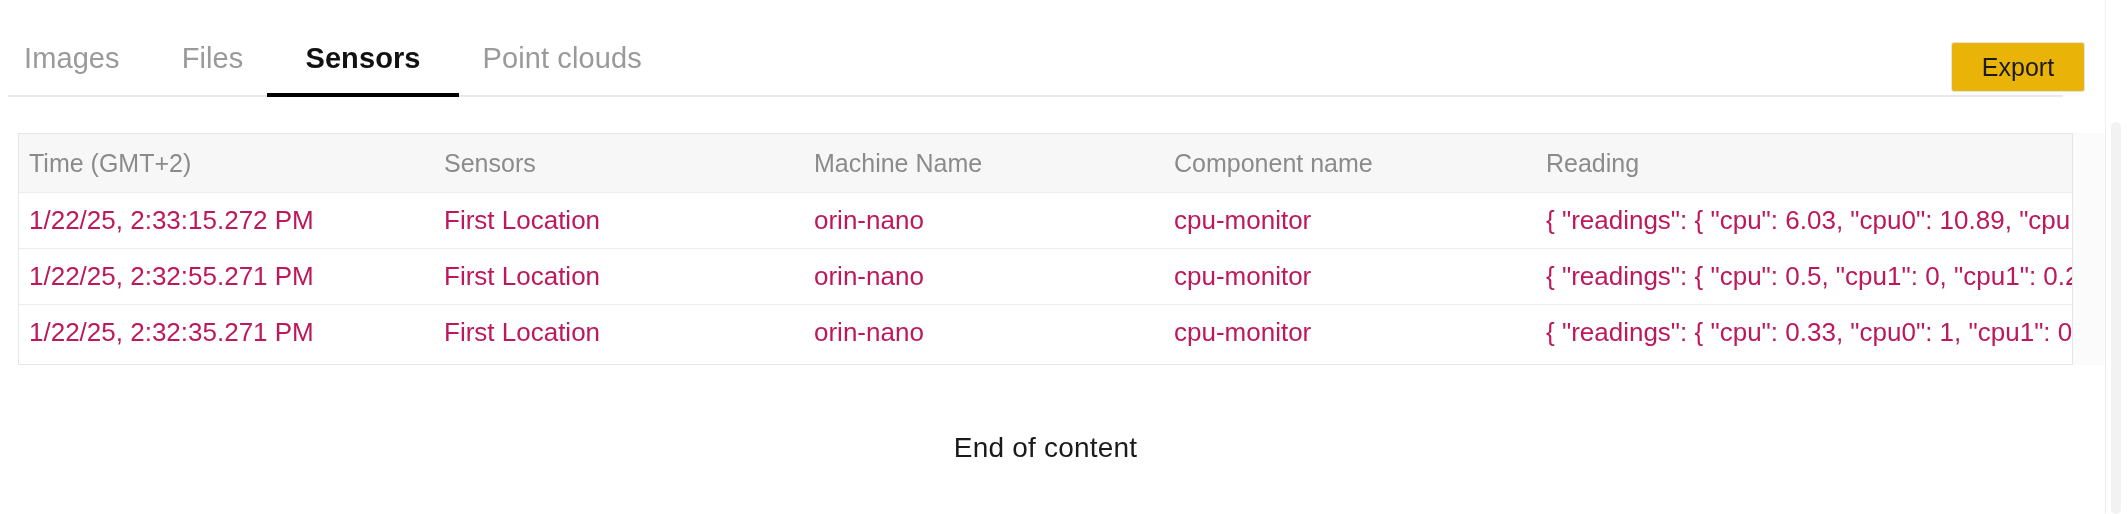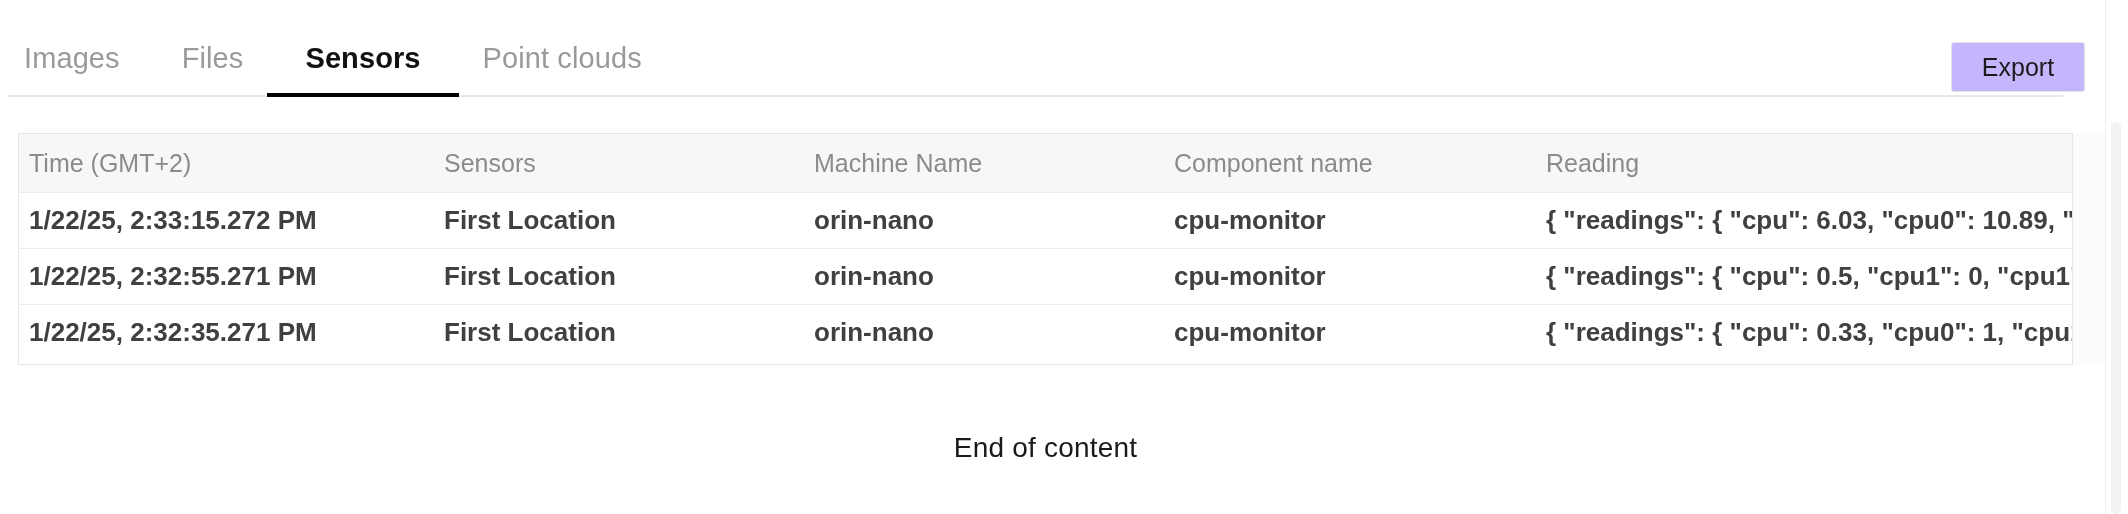--- a/index.html
+++ b/index.html
@@ -71,21 +71,21 @@
   }
 
   
   .export-btn {
     position: absolute;
     right: 20px;
     top: 42px;
     width: 134px;
     height: 50px;
     box-sizing: border-box;
-    background: #c4b5fd;
+    background: #eab308;
     border: 1px solid #e4e4e4;
     border-radius: 3px;
     color: #1b1b1b;
     font-size: 25px;
     font-family: "Liberation Sans", sans-serif;
     display: flex;
     align-items: center;
     justify-content: center;
     cursor: pointer;
     padding: 0;
@@ -123,28 +123,27 @@
     font-size: 25px;
     text-align: left;
     height: 58px;
     padding: 0 0 0 10px;
     border-top: 1px solid #e6e6e6;
     border-bottom: 1px solid #ececec;
     white-space: nowrap;
     overflow: hidden;
   }
   .sensor-table tbody td {
-    color: #404040;
+    color: #be185d;
     height: 55px;
     padding: 0 0 0 10px;
     border-bottom: 1px solid #ececec;
     white-space: nowrap;
     overflow: hidden;
     background: #ffffff;
-    font-weight: bold;
   }
   .sensor-table tbody tr:last-child td { border-bottom: none; }
 
   
   .table-vscroll {
     position: absolute;
     left: 2073px;
     top: 133px;
     width: 32px;
     height: 232px;

